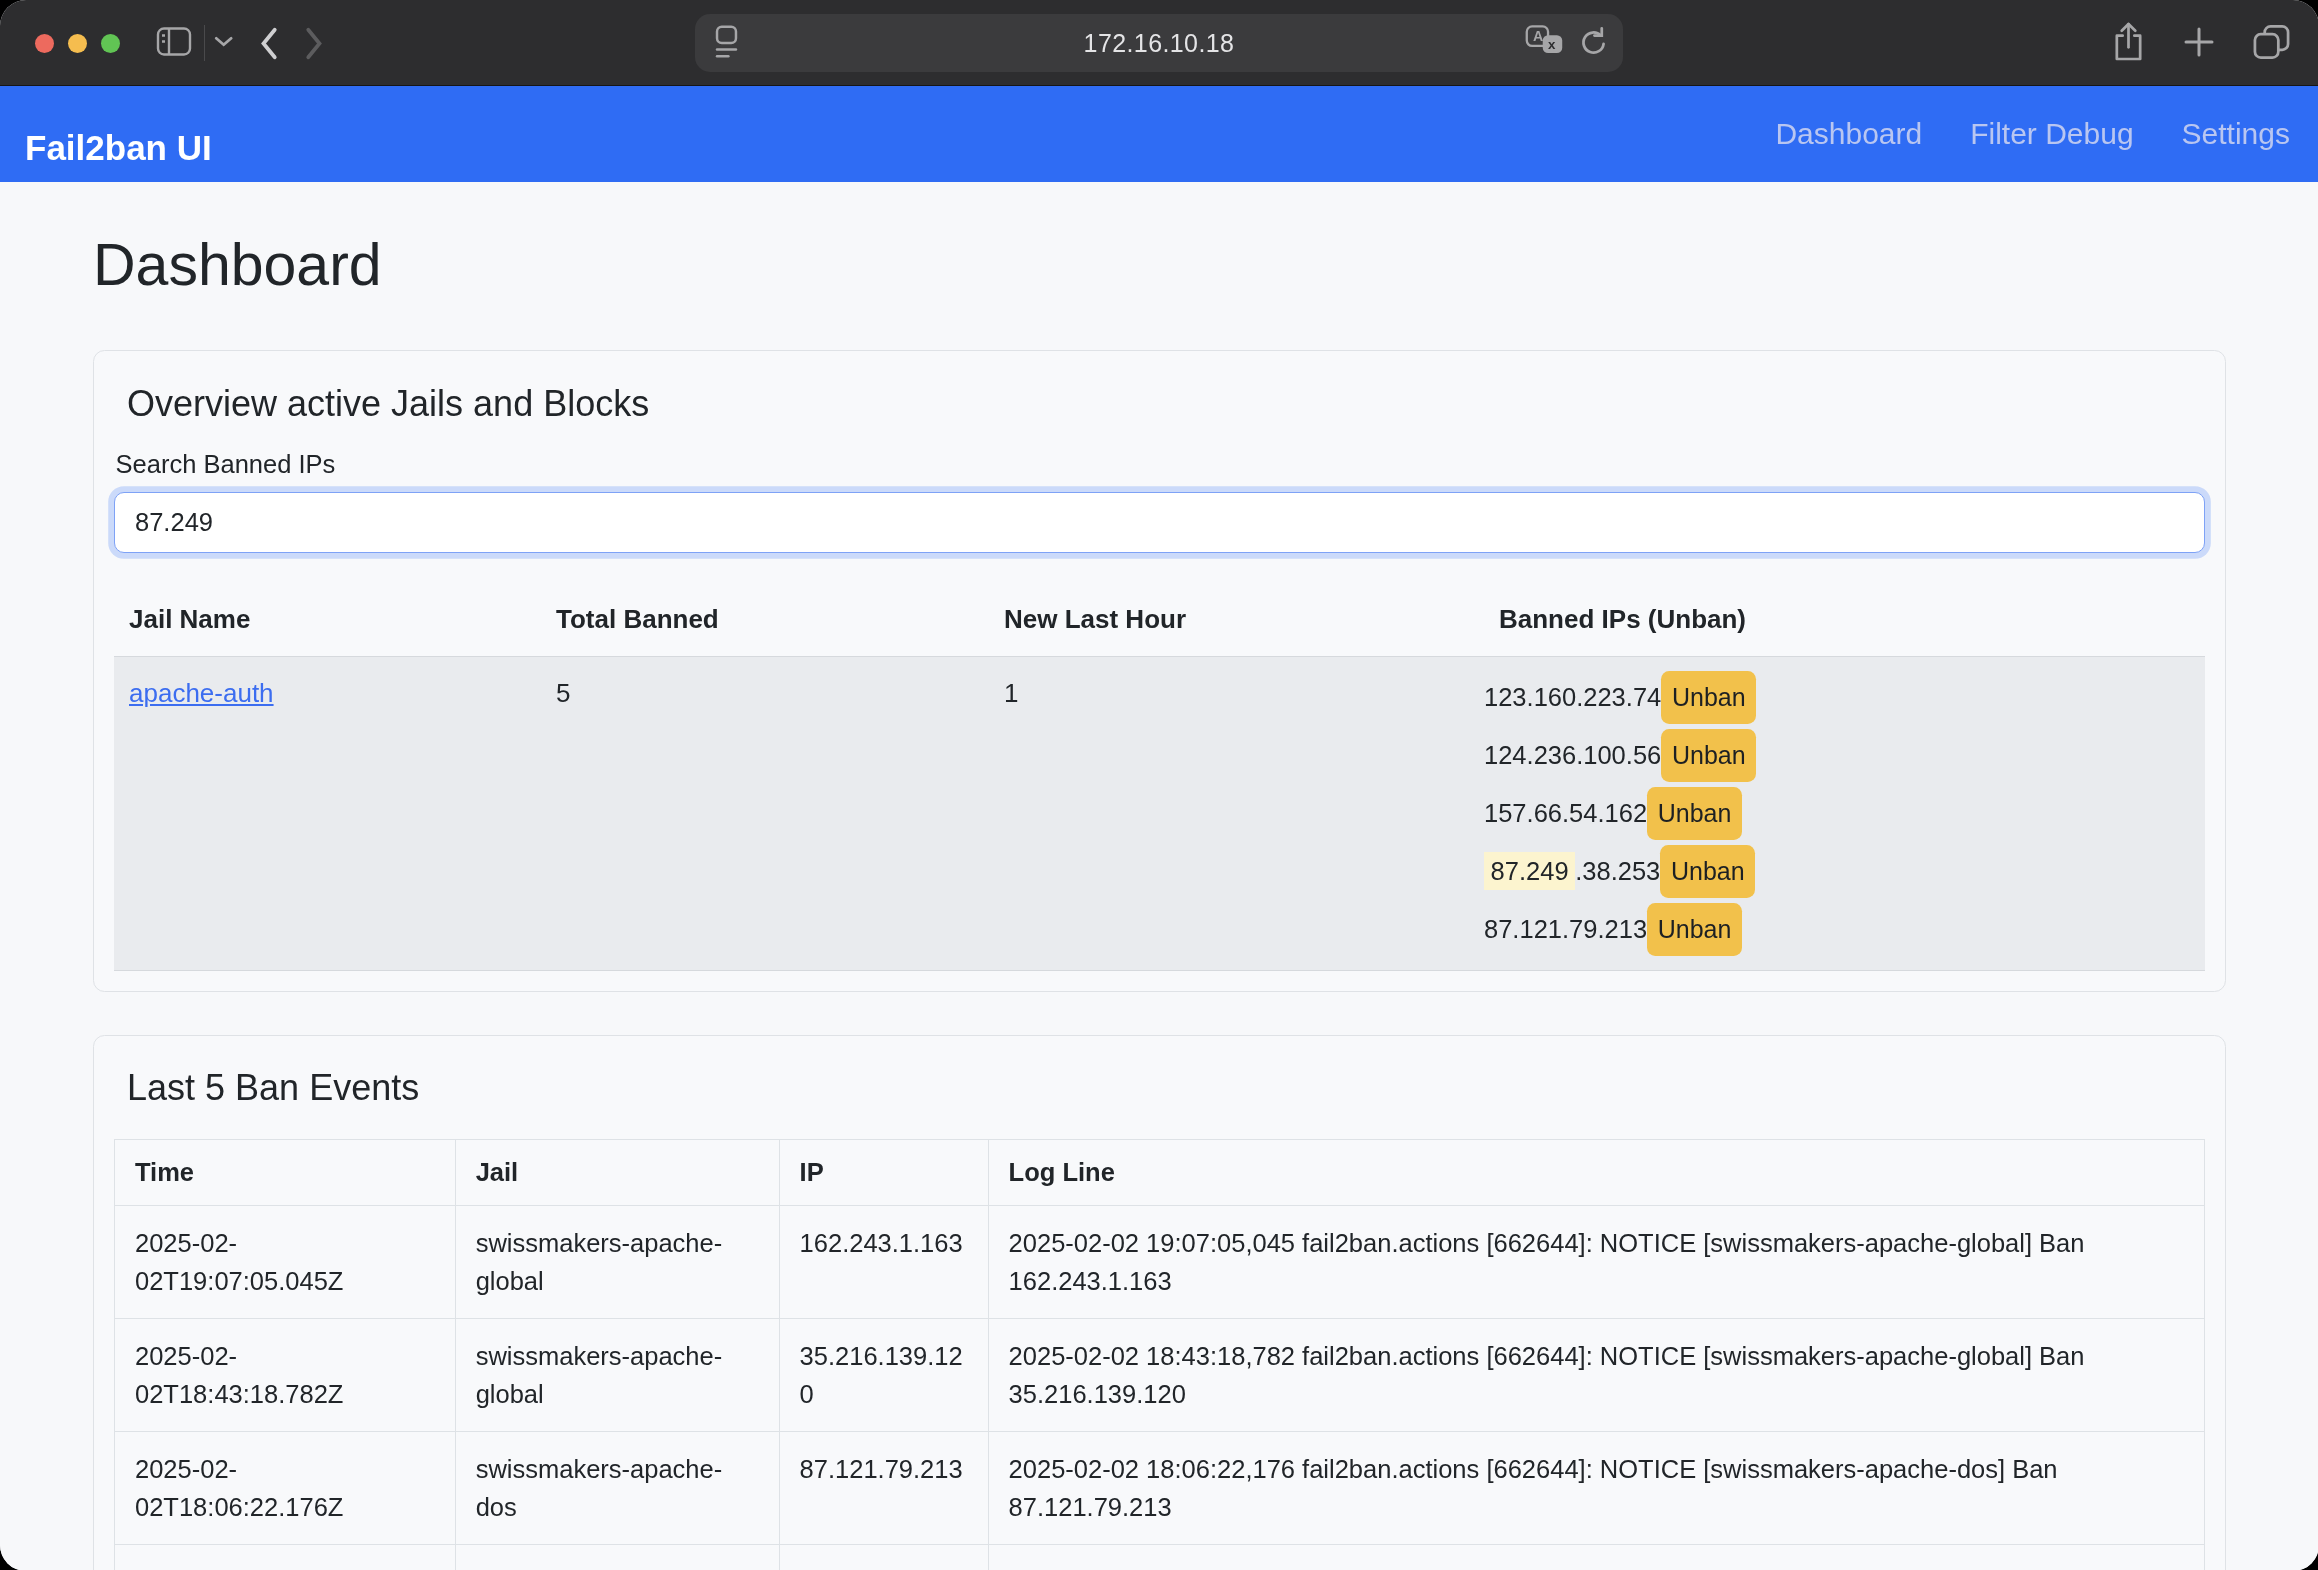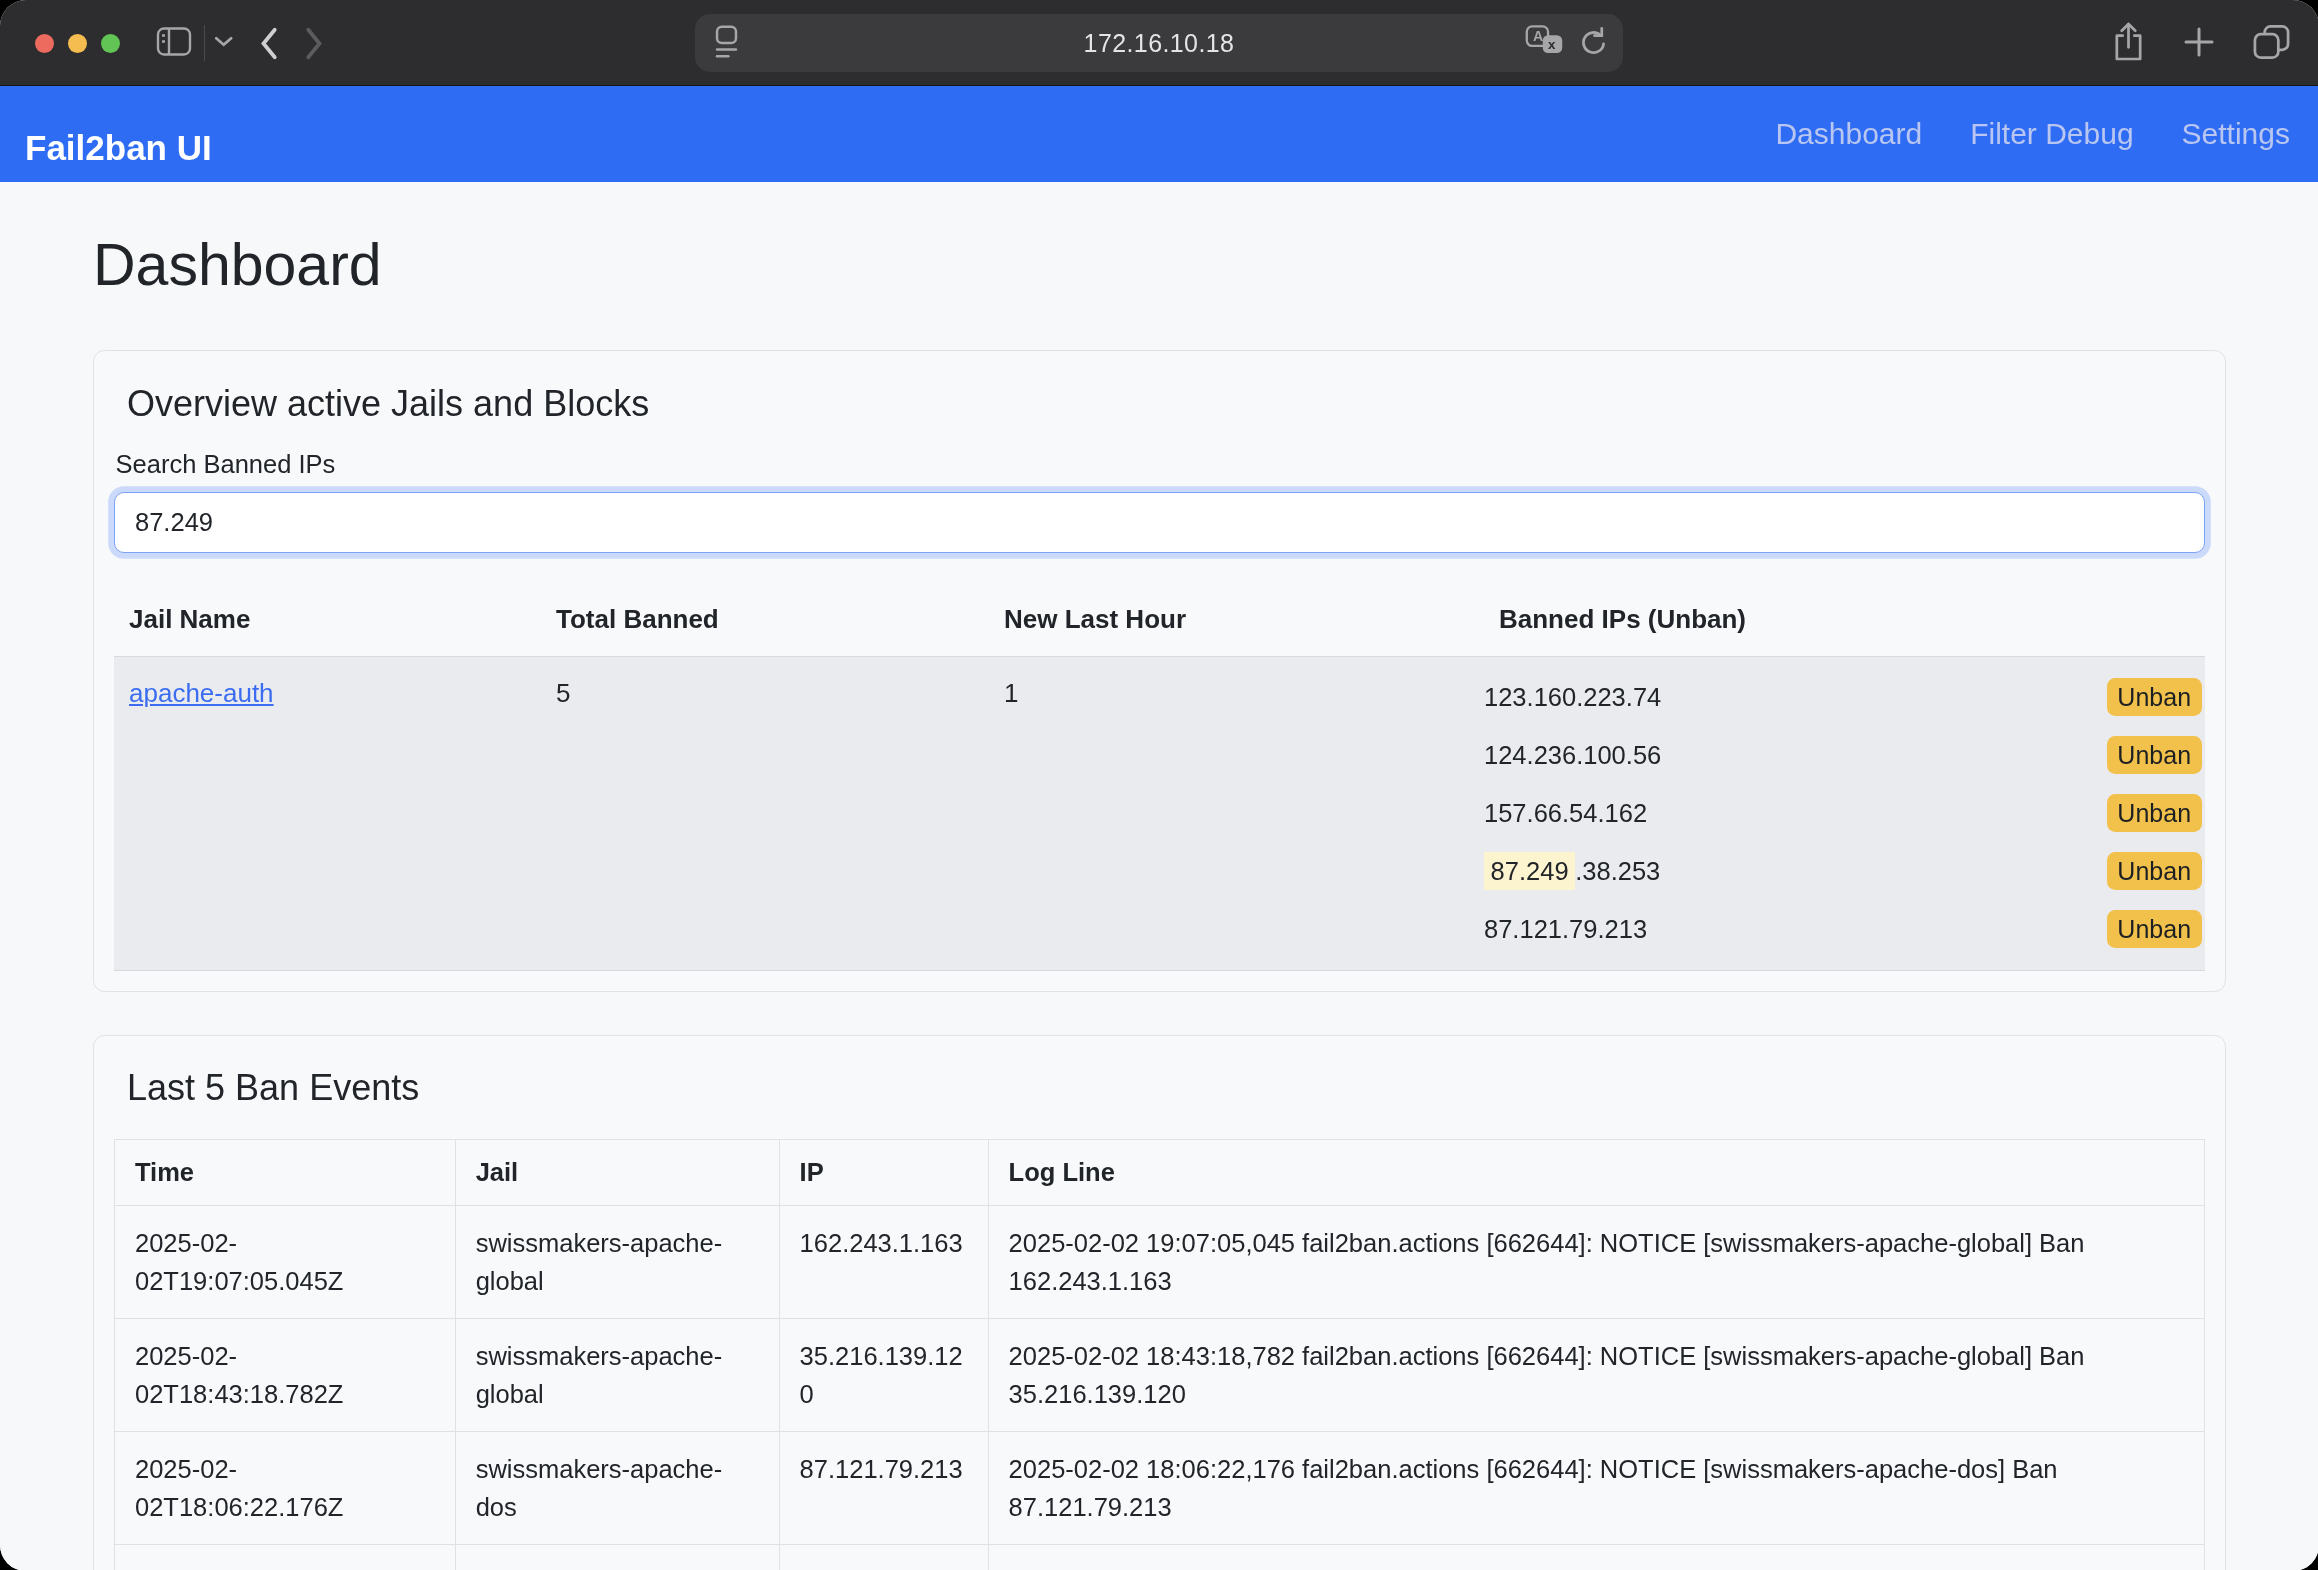--- a/index.html
+++ b/index.html
@@ -52,25 +52,25 @@
 
   
   .ovw-table { margin-top:33px; }
   .ovw-head, .ovw-row { display:grid; grid-template-columns:427px 448px 495px 1fr; }
   .ovw-head > div { font-size:26px; font-weight:700; padding:18px 0 21.4px 15px; }
   .ovw-head > div:first-child { padding-left:15px; }
   .ovw-row { background:#e9ebee; border-top:0.8px solid #d6d9dd; border-bottom:0.8px solid #d6d9dd; }
   .ovw-cell { padding:21.4px 0 21.4px 15px; font-size:26px; }
   .jail-link { color:#3c6df0; font-size:26px; text-decoration:underline; }
   .ip-cell { padding:11.5px 3.3px 11.5px 0; }
-  .ip-item { display:flex; align-items:center; justify-content:space-between; height:58px;gap:43px; }
+  .ip-item { display:flex; align-items:center; height:58px; }
   .ip-text { font-size:25.5px; color:#212529; }
   .ip-text mark { background:#fcf4cf; padding:5px 6.6px; color:#212529; }
   .ip-text mark:empty { display:none; padding:0; }
-  .unban-btn { background:#f2c14b; color:#1d2023; border:none; border-radius:8.2px; font-size:25px; font-family:"Liberation Sans", sans-serif; width:95px; height:38px; cursor:pointer; }
+  .unban-btn { background:#f2c14b; color:#1d2023; border:none; border-radius:8.2px; font-size:25px; font-family:"Liberation Sans", sans-serif; width:95px; height:53px; cursor:pointer; }
 
   
   .events-table { width:100%; border-collapse:collapse; table-layout:fixed; margin-top:30px; }
   .events-table th, .events-table td { border:0.8px solid #dee2e6; text-align:left; vertical-align:top; font-size:25.5px; overflow-wrap:break-word; }
   .events-table th { font-weight:700; padding:18px 20px; }
   .events-table td { padding:18px 20px; line-height:38px; font-weight:400; }
 </style>
 </head>
 <body>
 

